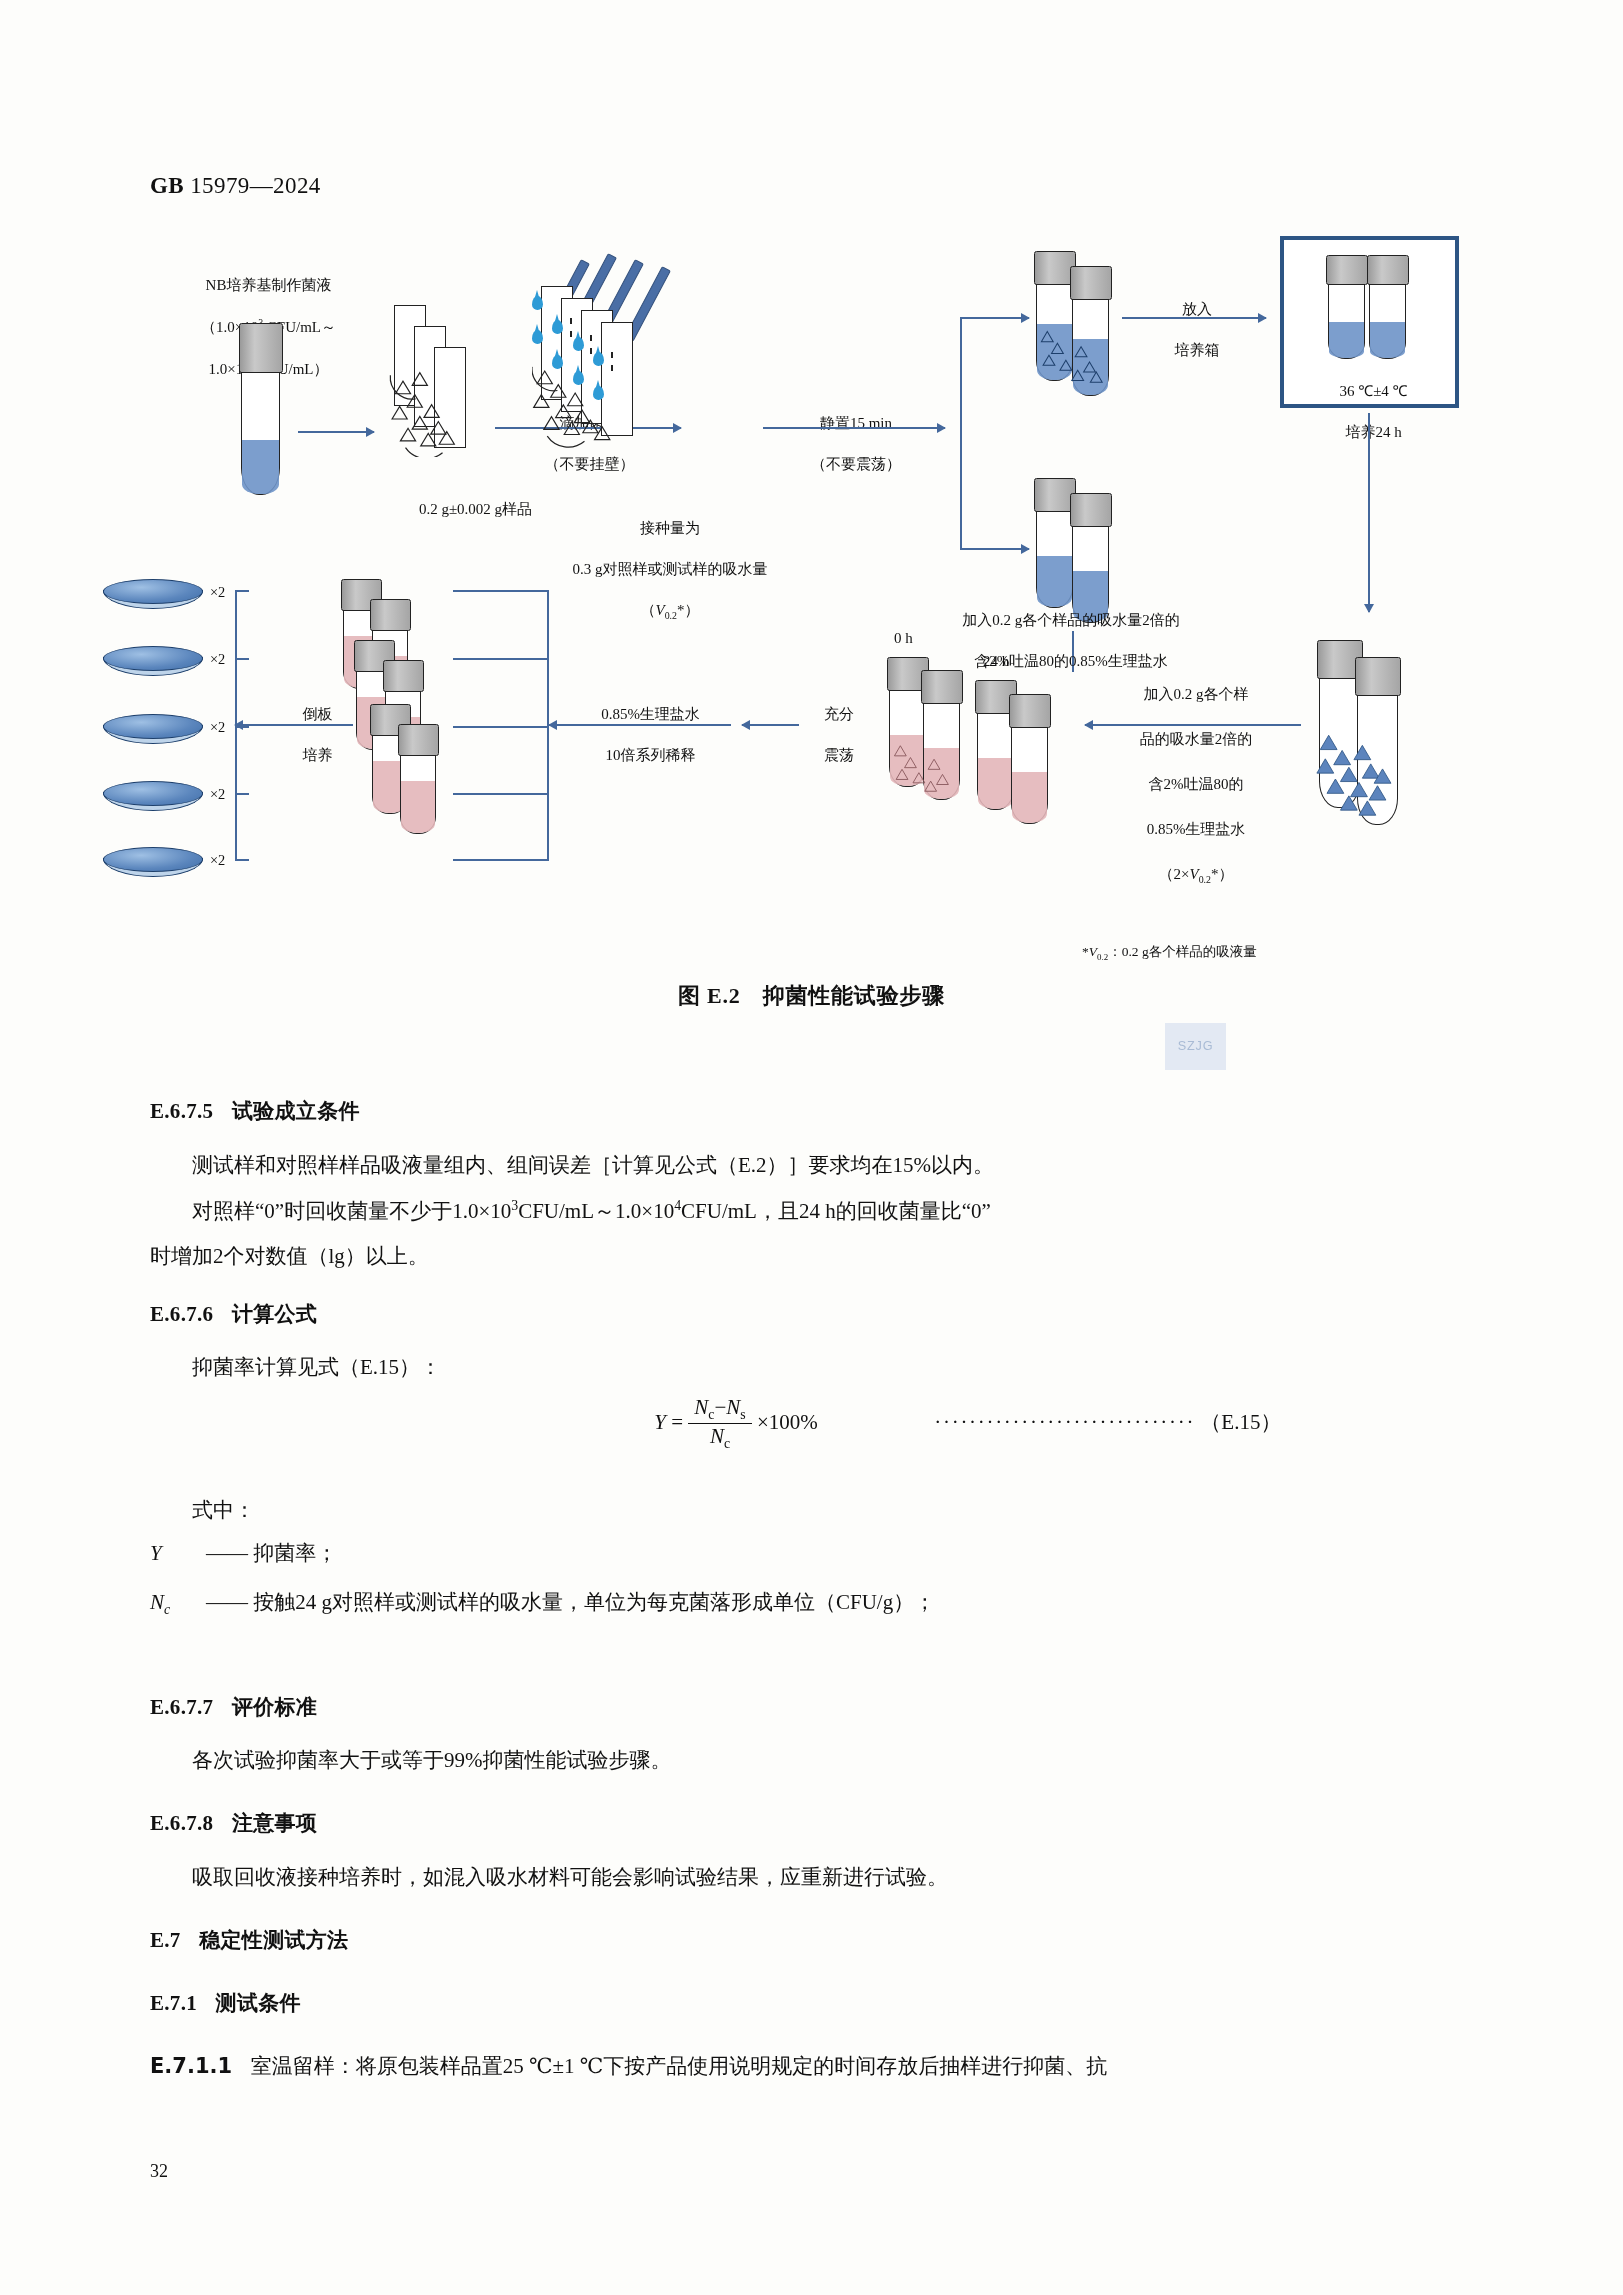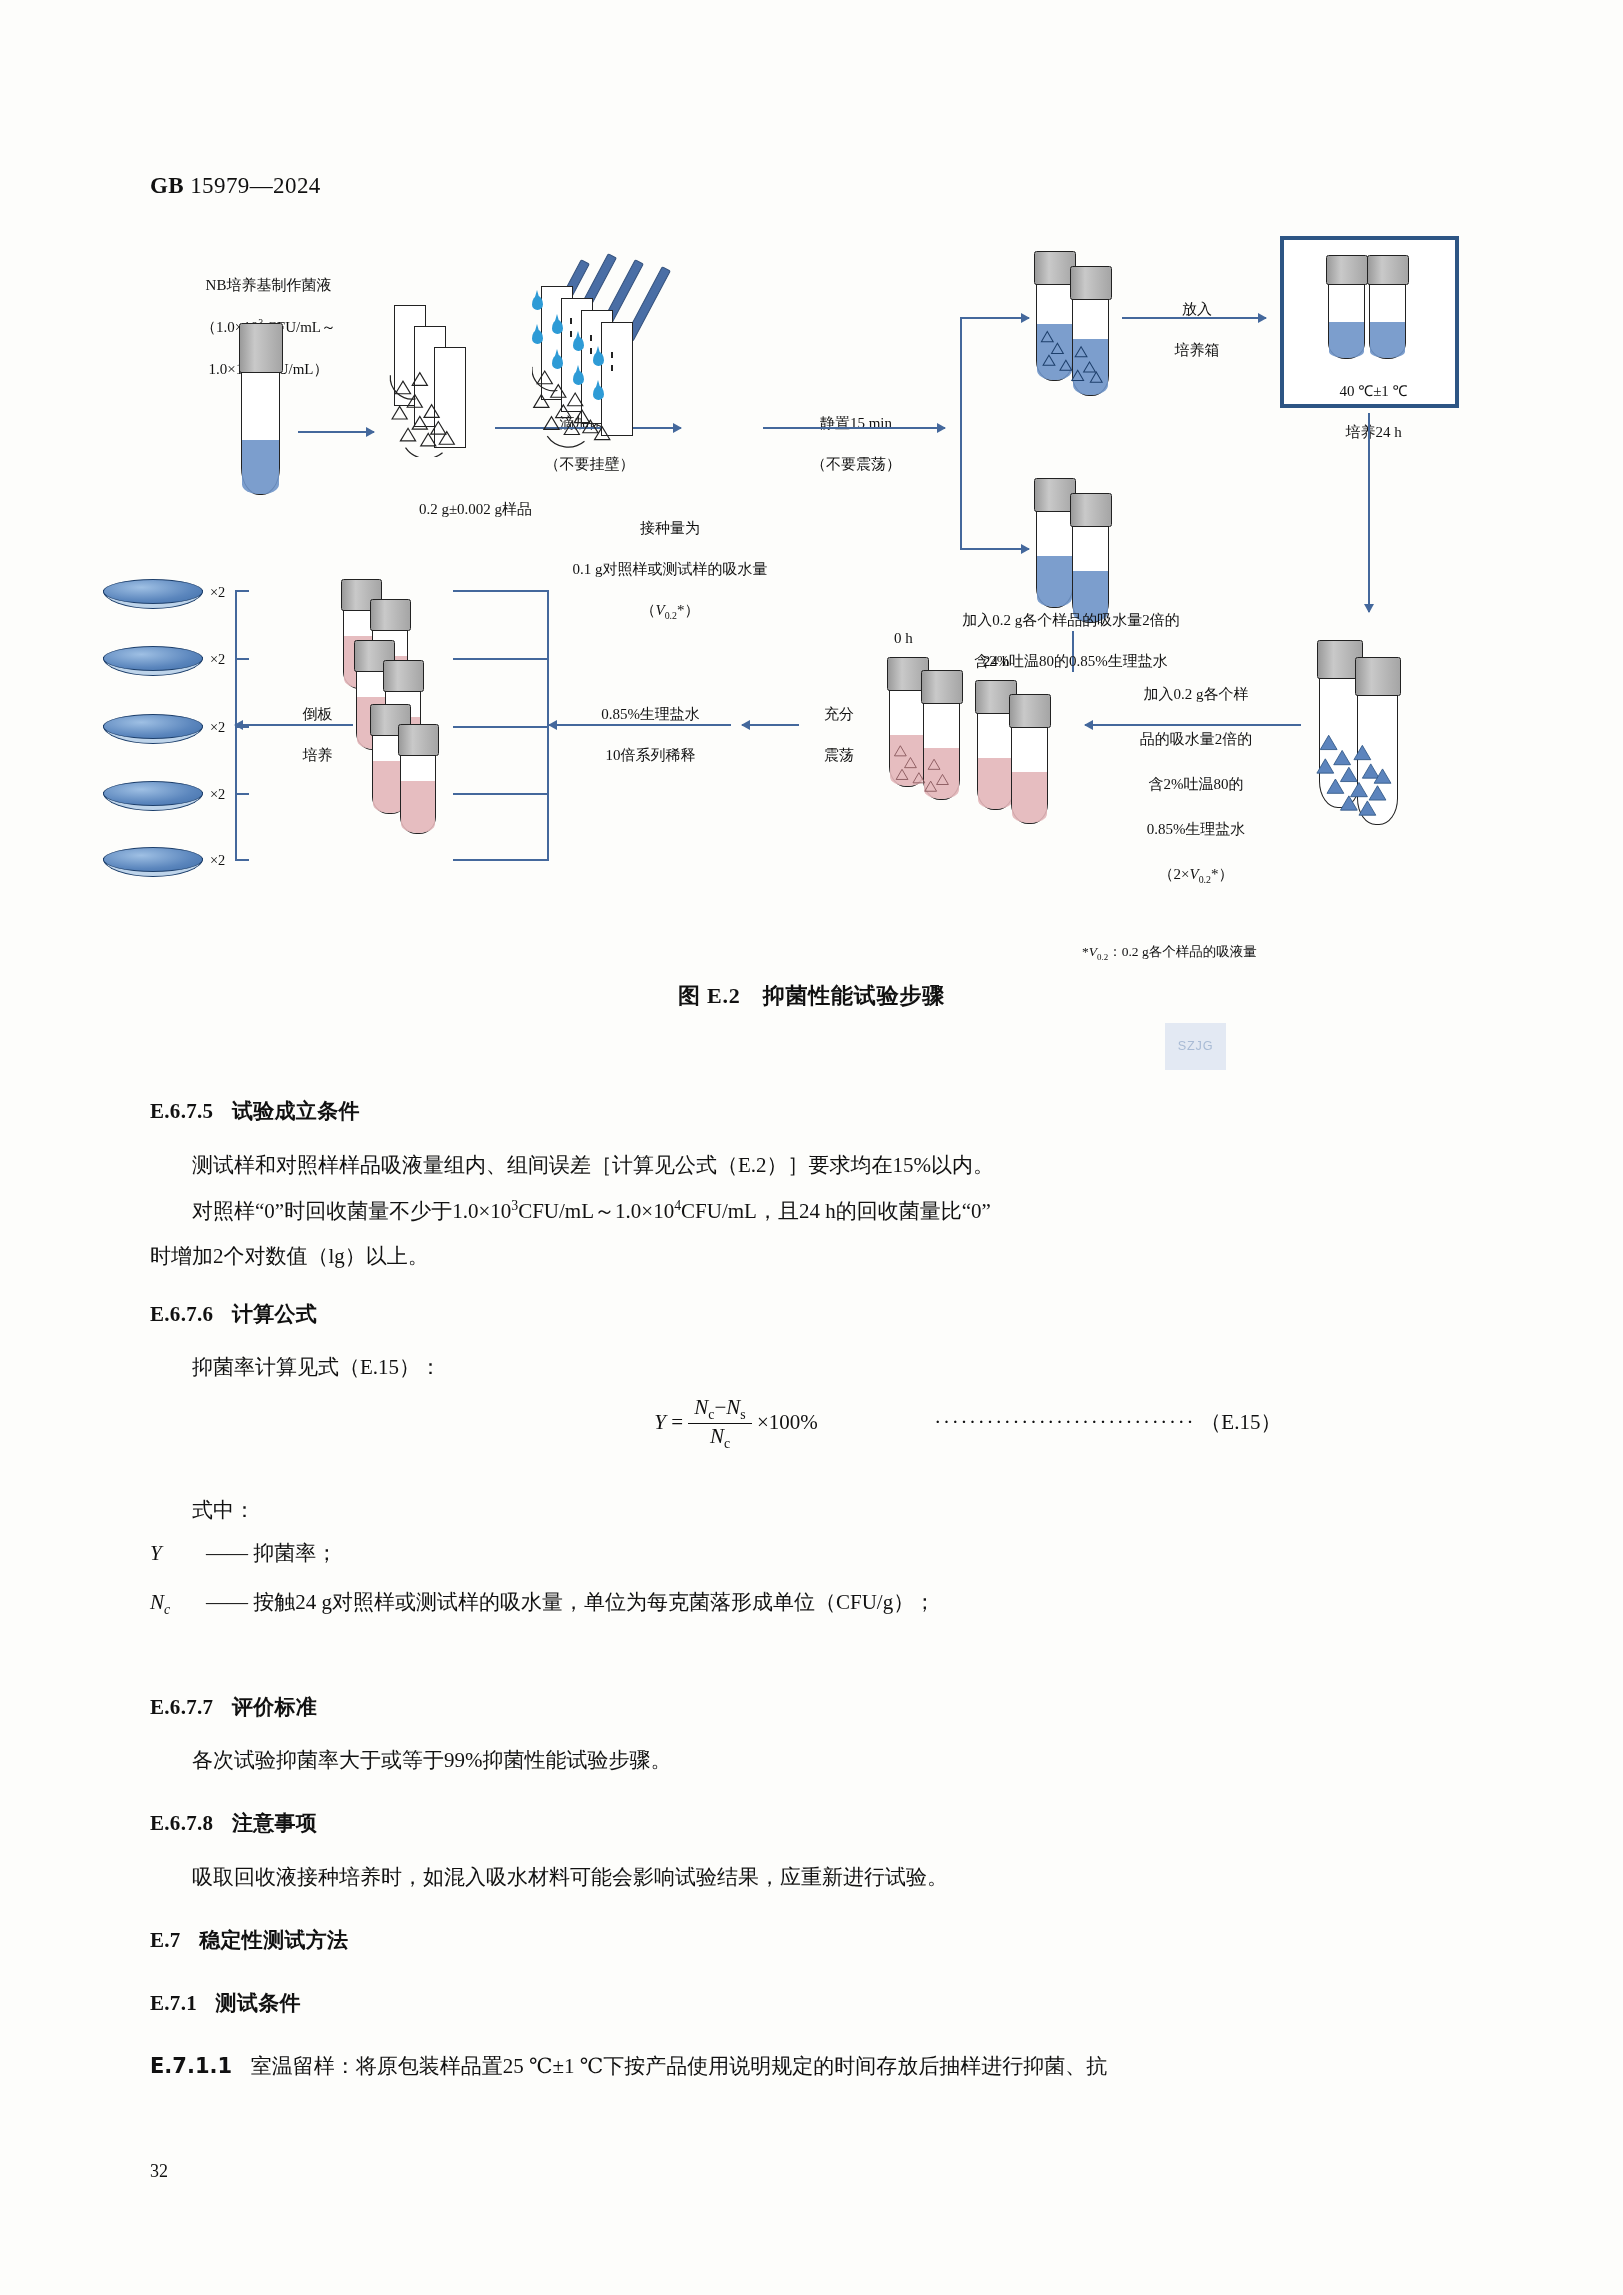--- a/index.html
+++ b/index.html
@@ -246,21 +246,21 @@
               <path d="M74 100 l9 -15 l9 15 z"></path>
             <path d="M0 14 A26 26 0 0 0 30 42"></path>
               <path d="M18 96 A30 30 0 0 0 62 102"></path>
           </g>
         </svg>
       </div>
     </div>
 
     <div class="lbl" style="left:338px; top:260px; width:364px;">
       <span>接种量为</span><br>
-      <span>0.1 g对照样或测试样的吸水量</span><br>
+      <span>0.3 g对照样或测试样的吸水量</span><br>
       <span>（</span><i class="v">V</i><sub>0.2</sub><span>*）</span>
     </div>
 
     <div class="lbl" style="left:617px; top:155px; width:178px;">
       <span>静置15 min</span><br>
       <span>（不要震荡）</span>
     </div>
     <div class="arrow" style="left:613px; top:190px; width:182px;"></div>
 
     <div class="vline" style="left:810px; top:80px; height:233px;"></div>
@@ -326,21 +326,21 @@
         <div class="body"></div>
           <div class="liq" style="height:36%;"></div>
           <div class="cap" style="height:30%;"></div>
       </div>
       <div class="tube" style="left:85px; top:18.6px; width:37px; height:100px;">
         <div class="body"></div>
           <div class="liq" style="height:36%;"></div>
           <div class="cap" style="height:30%;"></div>
       </div>
       <div class="lbl" style="left:0; top:120px; width:179px;">
-        <span>40 ℃±1 ℃</span><br>
+        <span>36 ℃±4 ℃</span><br>
         <span>培养24 h</span>
       </div>
     </div>
 
     <div class="vline down" style="left:1218px; top:176px; height:199px;"></div>
 
     <div>
       <div class="tube" style="left:1169px; top:406px; width:41px; height:165px;">
         <div class="body"></div>
           <div class="cap" style="height:24%;"></div>

